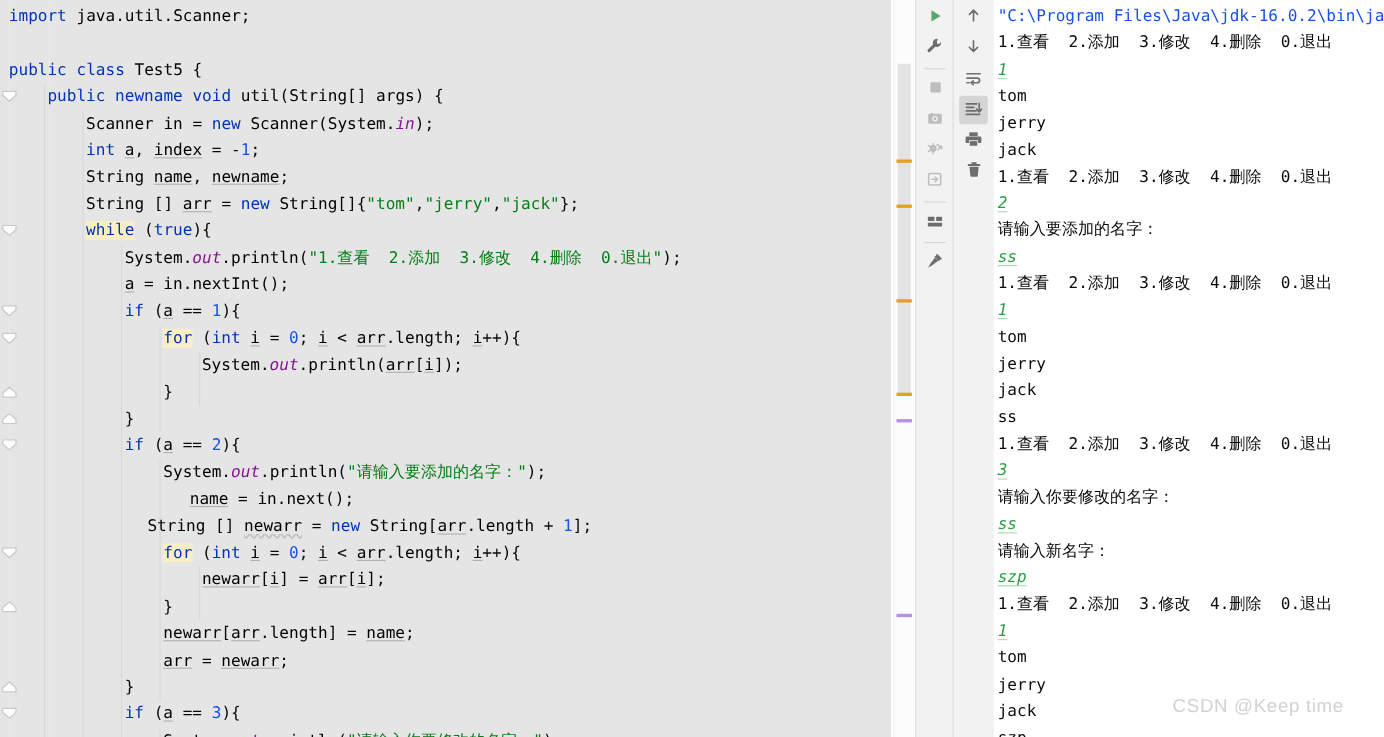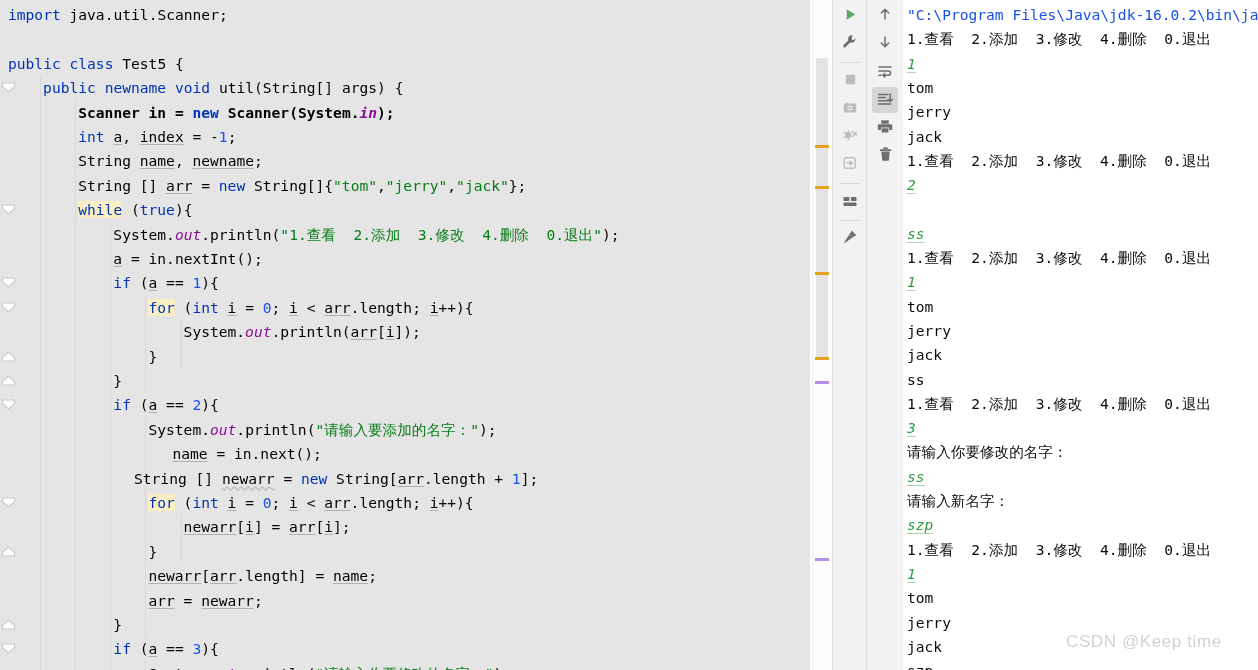--- a/index.html
+++ b/index.html
@@ -149,21 +149,21 @@
         <div class="indent-guide" style="left: 145.48px; top: 417.8px; height: 219.6px;"></div>
         <div class="indent-guide" style="left: 180.6px; top: 320.2px; height: 48.8px;"></div>
         <div class="indent-guide" style="left: 180.6px; top: 515.4px; height: 48.8px;"></div>
         <div class="indent-guide" style="left: 145.48px; top: 661.8px; height: 24.4px;"></div>
       </div>
     <div id="code-layer">
         <div class="code-line" style="top: 3px; left: 8px;"><span class="kw">import</span> <span class="id">java</span>.<span class="id">util</span>.<span class="id">Scanner</span>;</div>
         <div class="code-line" style="top: 27.4px; left: 8px;"></div>
         <div class="code-line" style="top: 51.8px; left: 8px;"><span class="kw">public</span> <span class="kw">class</span> <span class="id">Test5</span> {</div>
         <div class="code-line" style="top: 76.2px; left: 43.12px;"><span class="kw">public</span> <span class="kw">newname</span> <span class="kw">void</span> <span class="id">util</span>(<span class="id">String</span>[] <span class="id">args</span>) {</div>
-        <div class="code-line" style="top: 100.6px; left: 78.24px; font-weight: bold;"><span class="id">Scanner</span> <span class="id">in</span> = <span class="kw">new</span> <span class="id">Scanner</span>(<span class="id">System</span>.<span class="fld">in</span>);</div>
+        <div class="code-line" style="top: 100.6px; left: 78.24px;"><span class="id">Scanner</span> <span class="id">in</span> = <span class="kw">new</span> <span class="id">Scanner</span>(<span class="id">System</span>.<span class="fld">in</span>);</div>
         <div class="code-line" style="top: 125px; left: 78.24px;"><span class="kw">int</span> <span class="loc">a</span>, <span class="loc">index</span> = -<span class="num">1</span>;</div>
         <div class="code-line" style="top: 149.4px; left: 78.24px;"><span class="id">String</span> <span class="loc">name</span>, <span class="loc">newname</span>;</div>
         <div class="code-line" style="top: 173.8px; left: 78.24px;"><span class="id">String</span> [] <span class="loc">arr</span> = <span class="kw">new</span> <span class="id">String</span>[]{<span class="str">"tom"</span>,<span class="str">"jerry"</span>,<span class="str">"jack"</span>};</div>
         <div class="code-line" style="top: 198.2px; left: 78.24px;"><span class="kw-hl">while</span> (<span class="kw">true</span>){</div>
         <div class="code-line" style="top: 222.6px; left: 113.36px;"><span class="id">System</span>.<span class="fld">out</span>.<span class="id">println</span>(<span class="str">"1.查看  2.添加  3.修改  4.删除  0.退出"</span>);</div>
         <div class="code-line" style="top: 247px; left: 113.36px;"><span class="loc">a</span> = <span class="id">in</span>.<span class="id">nextInt</span>();</div>
         <div class="code-line" style="top: 271.4px; left: 113.36px;"><span class="kw">if</span> (<span class="loc">a</span> == <span class="num">1</span>){</div>
         <div class="code-line" style="top: 295.8px; left: 148.48px;"><span class="kw-hl">for</span> (<span class="kw">int</span> <span class="loc">i</span> = <span class="num">0</span>; <span class="loc">i</span> &lt; <span class="loc">arr</span>.<span class="id">length</span>; <span class="loc">i</span>++){</div>
         <div class="code-line" style="top: 320.2px; left: 183.6px;"><span class="id">System</span>.<span class="fld">out</span>.<span class="id">println</span>(<span class="loc">arr</span>[<span class="loc">i</span>]);</div>
         <div class="code-line" style="top: 344.6px; left: 148.48px;">}</div>
@@ -318,20 +318,21 @@
 
   <div id="console-pane">
       <div class="con-line cmd" style="top: 3px;">"C:\Program Files\Java\jdk-16.0.2\bin\ja</div>
       <div class="con-line " style="top: 27.3px;">1.查看  2.添加  3.修改  4.删除  0.退出</div>
       <div class="con-line input" style="top: 51.6px;">1</div>
       <div class="con-line " style="top: 75.9px;">tom</div>
       <div class="con-line " style="top: 100.2px;">jerry</div>
       <div class="con-line " style="top: 124.5px;">jack</div>
       <div class="con-line " style="top: 148.8px;">1.查看  2.添加  3.修改  4.删除  0.退出</div>
       <div class="con-line input" style="top: 173.1px;">2</div>
+      <div class="con-line " style="top: 197.4px;">请输入要添加的名字：</div>
       <div class="con-line input" style="top: 221.7px;">ss</div>
       <div class="con-line " style="top: 246px;">1.查看  2.添加  3.修改  4.删除  0.退出</div>
       <div class="con-line input" style="top: 270.3px;">1</div>
       <div class="con-line " style="top: 294.6px;">tom</div>
       <div class="con-line " style="top: 318.9px;">jerry</div>
       <div class="con-line " style="top: 343.2px;">jack</div>
       <div class="con-line " style="top: 367.5px;">ss</div>
       <div class="con-line " style="top: 391.8px;">1.查看  2.添加  3.修改  4.删除  0.退出</div>
       <div class="con-line input" style="top: 416.1px;">3</div>
       <div class="con-line " style="top: 440.4px;">请输入你要修改的名字：</div>

